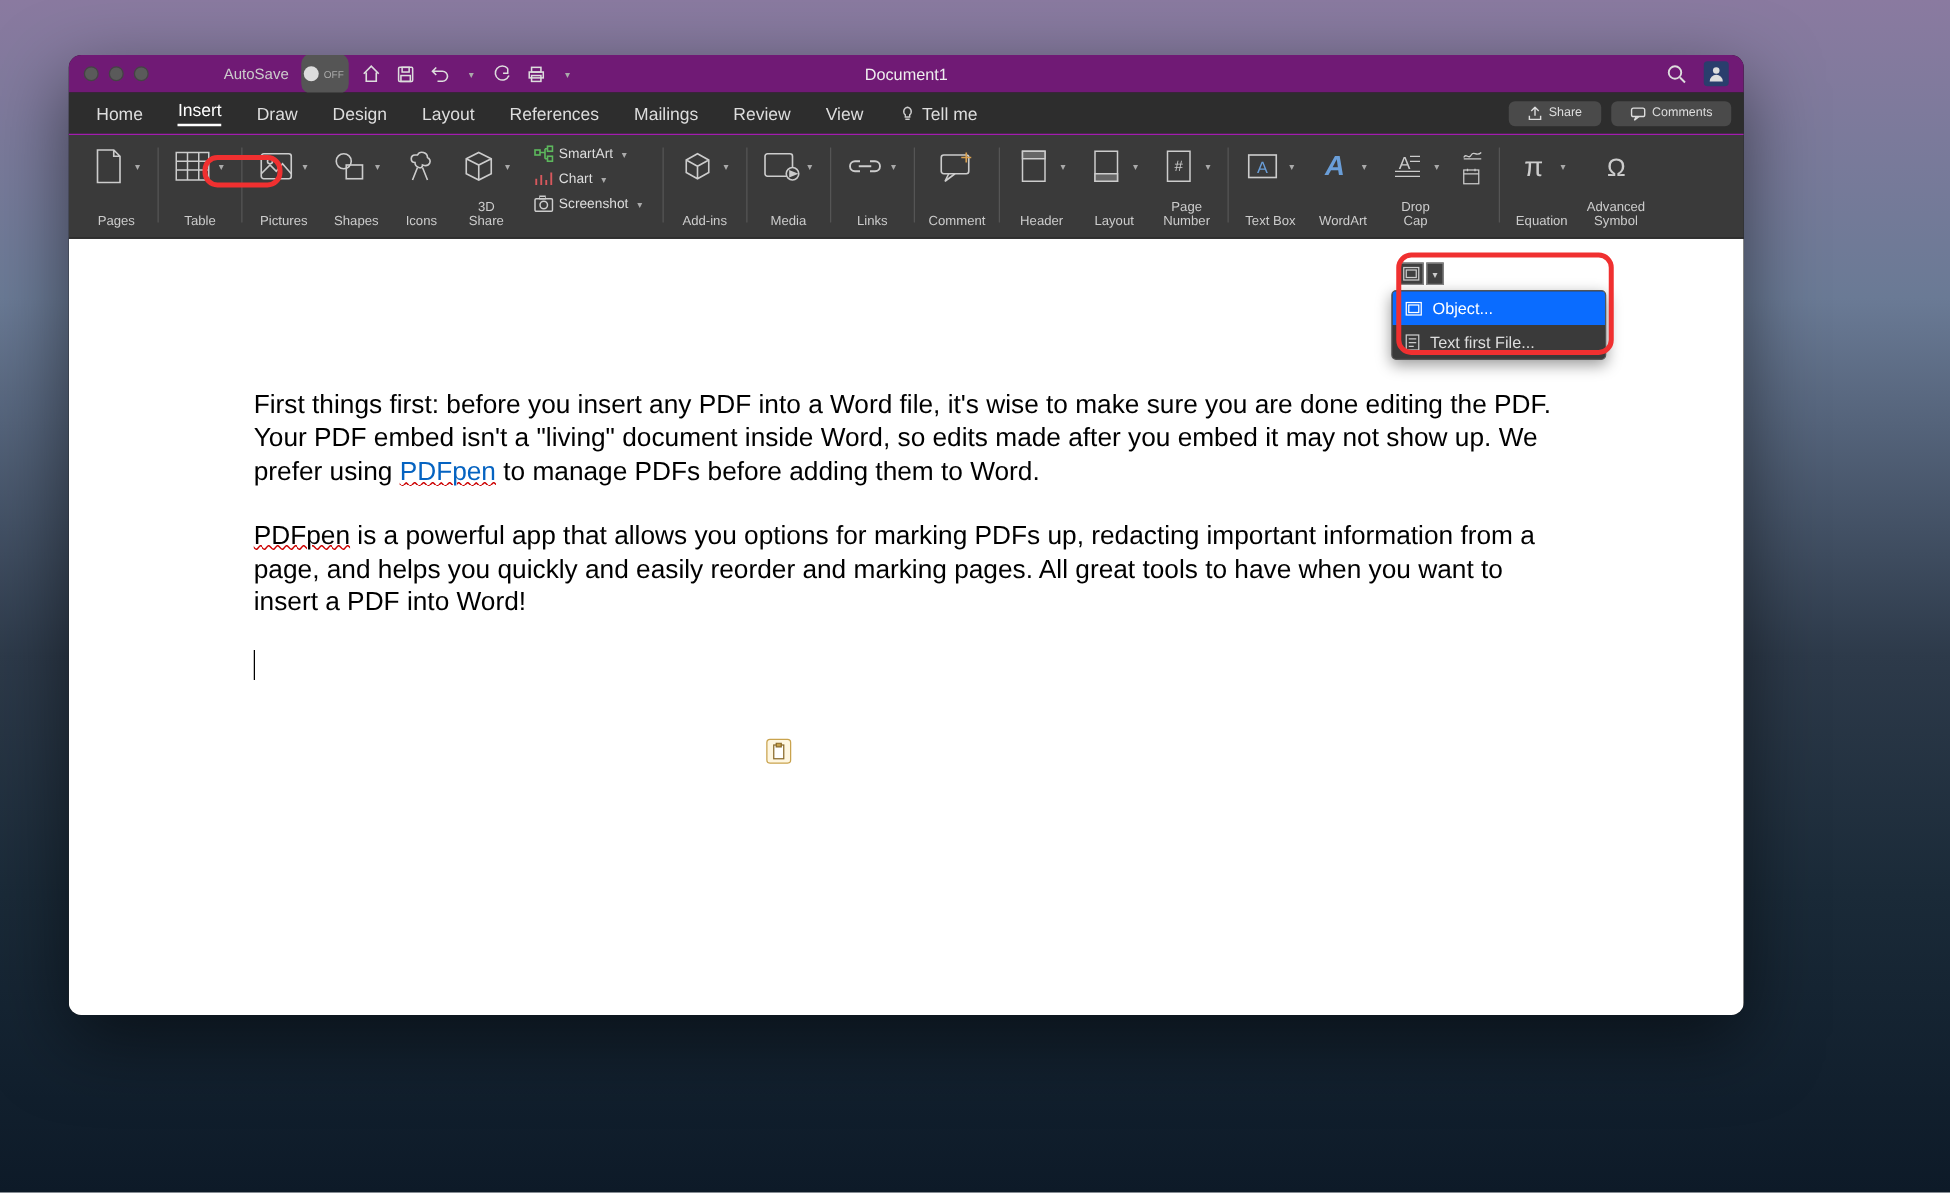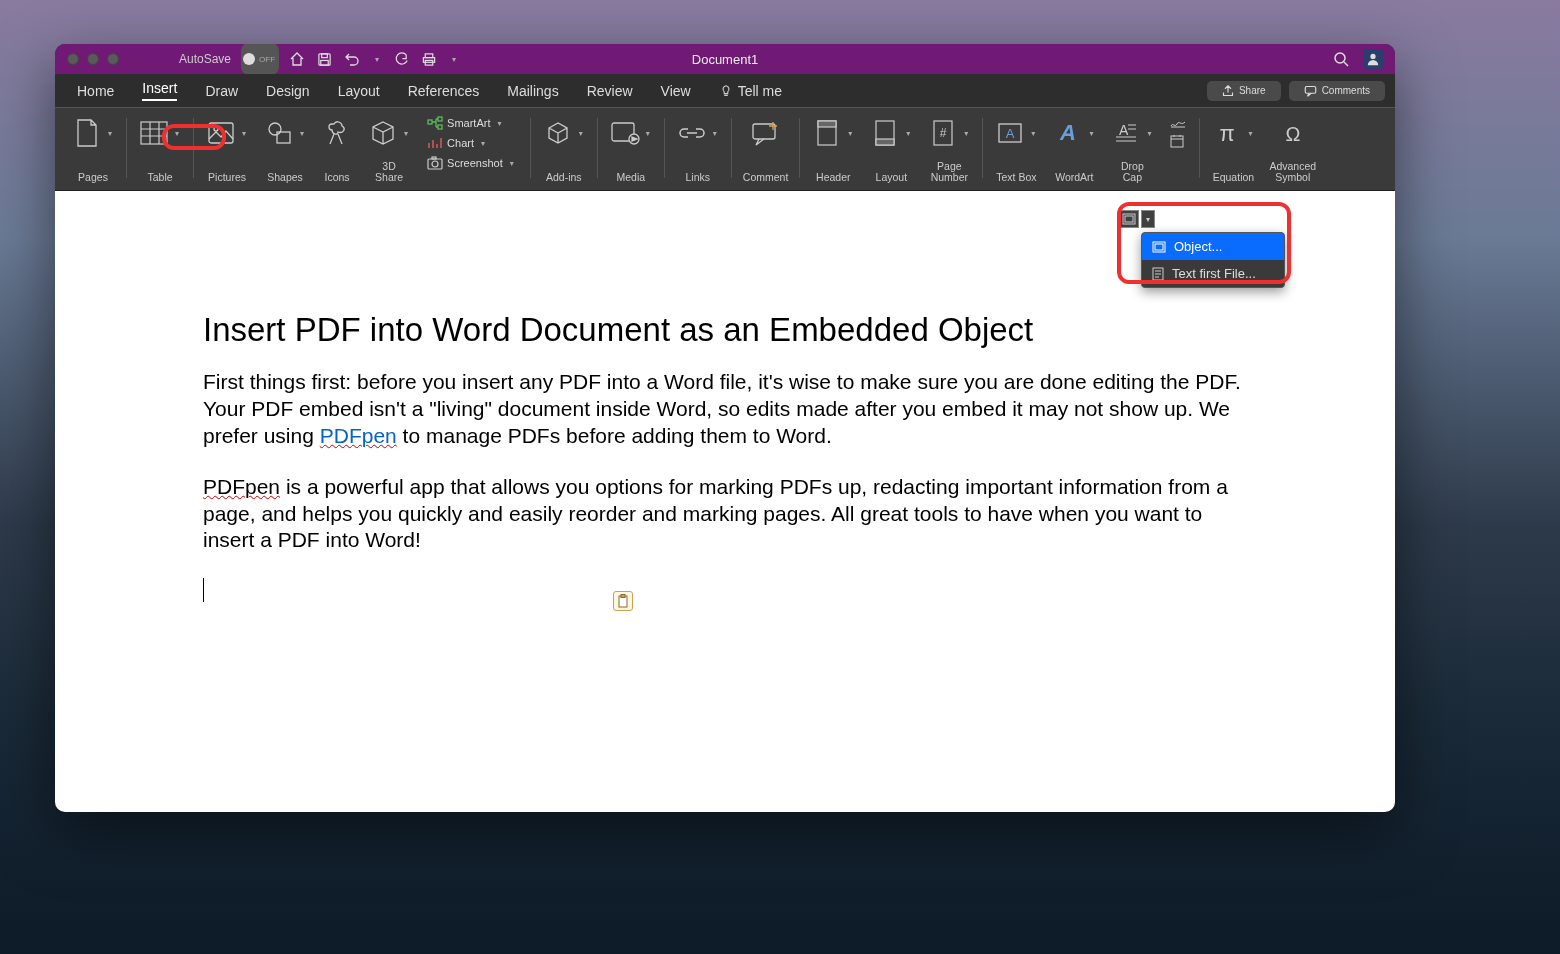--- a/index.html
+++ b/index.html
@@ -196,21 +196,21 @@
   border: 4px solid #f03030;
   border-radius: 12px;
   position: absolute;
 }
 .hl-insert { top: 80px; left: 107px; width: 64px; height: 26px; pointer-events: none; z-index: 5; }
 .hl-object { top: 158px; right: 104px; width: 174px; height: 82px; pointer-events: none; z-index: 5; }
 .popup-menu {
   position: absolute;
   top: 188px;
   right: 110px;
-  width: 144px;
+  width: 172px;
   background: #3a3a3a;
   border: 1px solid #555;
   border-radius: 4px;
   overflow: hidden;
   z-index: 4;
   box-shadow: 0 4px 12px rgba(0,0,0,0.4);
   margin-left: 36px;
 }
 .popup-item {
   padding: 6px 10px;
@@ -656,21 +656,20 @@
         </svg>
       <span>Text first File...</span>
     </div>
   </div>
 
   <div class="highlight-red hl-insert"></div>
   <div class="highlight-red hl-object"></div>
 
   <div class="document-area">
     <div class="page">
-      <h1 class="doc-title">Insert PDF into Word Document as an Embedded Object</h1>
       <div class="doc-body">
         <p>
           <span>First things first: before you insert any PDF into a Word file, it's wise to make sure you are done editing the PDF. Your PDF embed isn't a "living" document inside Word, so edits made after you embed it may not show up. We prefer using </span><a class="doc-link spellwave">PDFpen</a><span> to manage PDFs before adding them to Word.</span>
         </p>
         <p>
           <span class="spellwave">PDFpen</span><span> is a powerful app that allows you options for marking PDFs up, redacting important information from a page, and helps you quickly and easily reorder and marking pages. All great tools to have when you want to insert a PDF into Word!</span>
         </p>
         <p><span class="cursor-caret"></span></p>
       </div>
       <div class="paste-badge">

